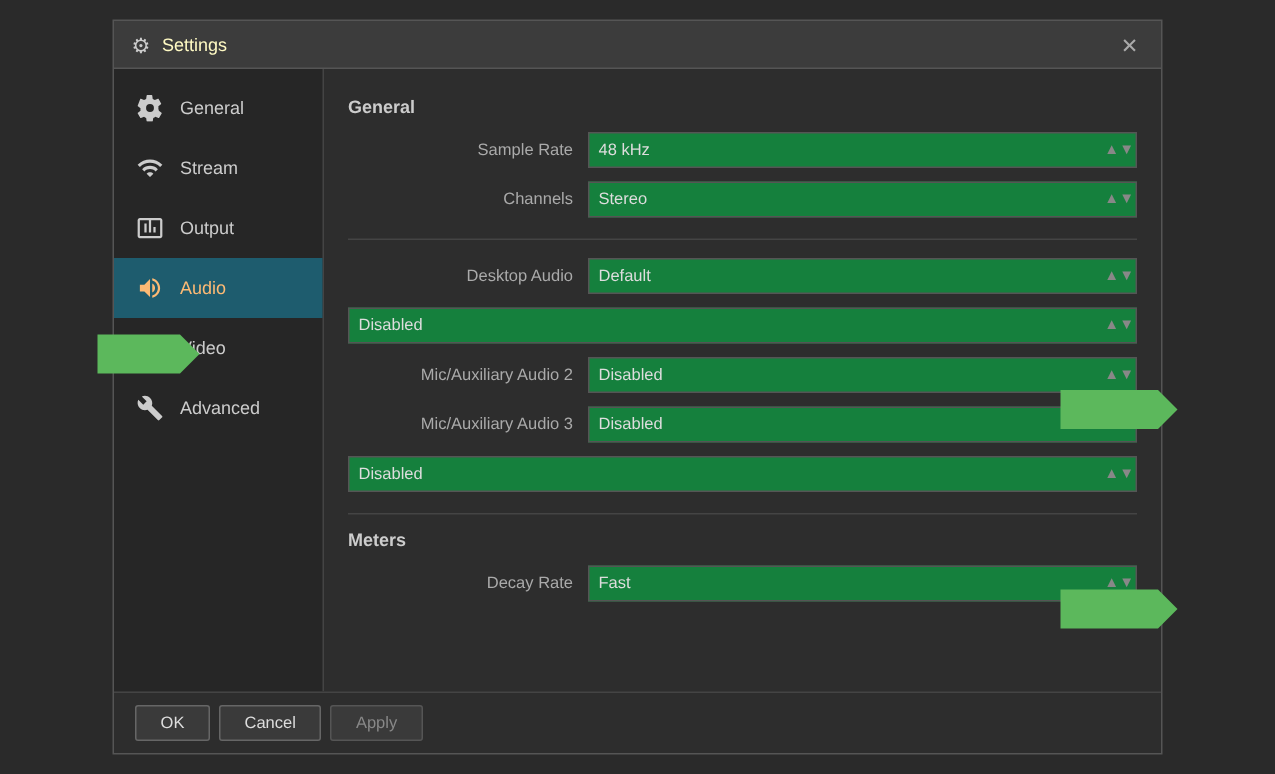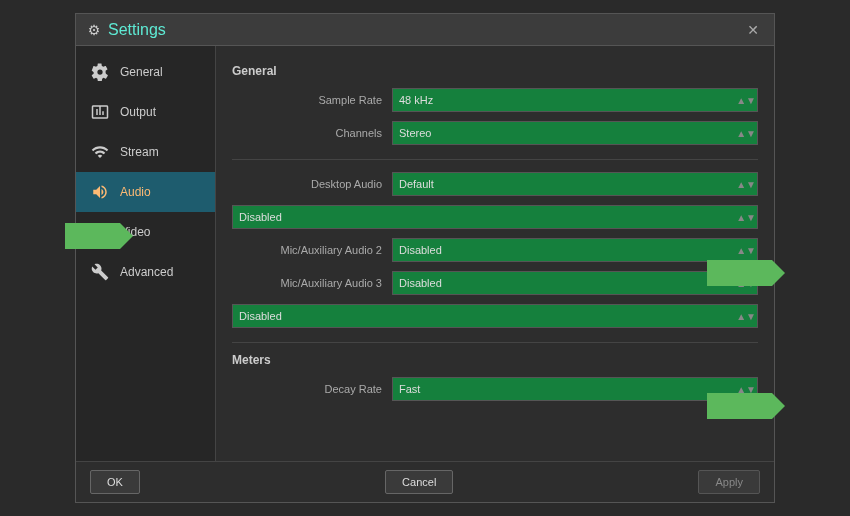--- a/index.html
+++ b/index.html
@@ -40,22 +40,22 @@
       height: 16px;
       margin-right: 6px;
       display: flex;
       align-items: center;
       justify-content: center;
       color: #ccc;
       font-size: 14px;
     }
 
     .title-bar-text {
-      color: #5eead4;
-      font-size: 16px;
+      color: #fef9c3;
+      font-size: 12px;
       flex: 1;
     }
 
     .close-btn {
       width: 22px;
       height: 22px;
       background: none;
       border: none;
       color: #aaa;
       cursor: pointer;
@@ -202,21 +202,21 @@
       pointer-events: none;
       color: #888;
       font-size: 10px;
       display: flex;
       flex-direction: column;
       gap: 1px;
     }
 
     .dialog-footer {
       display: flex;
-      justify-content: space-between;
+      justify-content: flex-start;
       align-items: center;
       padding: 8px 14px;
       gap: 6px;
       border-top: 1px solid #444;
       background: #2d2d2d;
       flex-shrink: 0;
     }
 
     .btn {
       padding: 4px 16px;
@@ -308,33 +308,33 @@
             <svg viewBox="0 0 24 24">
                 <path d="M12 15.5A3.5 3.5 0 018.5 12 3.5 3.5 0 0112 8.5a3.5 3.5 0 013.5 3.5 3.5 3.5 0 01-3.5 3.5m7.43-2.92c.04-.34.07-.69.07-1.08s-.03-.73-.07-1.08l2.32-1.8c.21-.16.27-.46.13-.7l-2.2-3.81c-.13-.24-.42-.32-.66-.24l-2.74 1.1c-.57-.44-1.18-.8-1.86-1.08l-.42-2.9c-.04-.26-.27-.47-.54-.47H9.54c-.27 0-.5.21-.54.47l-.42 2.9c-.68.28-1.29.64-1.86 1.08l-2.74-1.1c-.25-.08-.53 0-.66.24L1.12 9.7c-.14.24-.08.54.13.7l2.32 1.8c-.04.35-.08.7-.08 1.08s.04.73.08 1.08l-2.32 1.8c-.21.16-.27.46-.13.7l2.2 3.81c.13.24.42.32.66.24l2.74-1.1c.57.44 1.18.8 1.86 1.08l.42 2.9c.04.26.27.47.54.47h4.4c.27 0 .5-.21.54-.47l.42-2.9c.68-.28 1.29-.64 1.86-1.08l2.74 1.1c.25.08.53 0 .66-.24l2.2-3.81c.14-.24.08-.54-.13-.7l-2.32-1.8z"></path>
               </svg>
           </div>
           <span>General</span>
         </div>
 
         <div class="sidebar-item">
           <div class="sidebar-icon">
             <svg viewBox="0 0 24 24">
+                <path d="M1 9l2 2c4.97-4.97 13.03-4.97 18 0l2-2C16.93 2.93 7.08 2.93 1 9zm8 8l3 3 3-3c-1.65-1.66-4.34-1.66-6 0zm-4-4l2 2c2.76-2.76 7.24-2.76 10 0l2-2C15.14 9.14 8.87 9.14 5 13z"></path>
+              </svg>
+          </div>
+          <span>Stream</span>
+        </div>
+
+        <div class="sidebar-item">
+          <div class="sidebar-icon">
+            <svg viewBox="0 0 24 24">
                 <path d="M21 3H3c-1.1 0-2 .9-2 2v14c0 1.1.9 2 2 2h18c1.1 0 2-.9 2-2V5c0-1.1-.9-2-2-2zm0 16H3V5h18v14zM9 8H7v8h2V8zm4-3h-2v11h2V5zm4 6h-2v5h2v-5z"></path>
               </svg>
           </div>
           <span>Output</span>
-        </div>
-
-        <div class="sidebar-item">
-          <div class="sidebar-icon">
-            <svg viewBox="0 0 24 24">
-                <path d="M1 9l2 2c4.97-4.97 13.03-4.97 18 0l2-2C16.93 2.93 7.08 2.93 1 9zm8 8l3 3 3-3c-1.65-1.66-4.34-1.66-6 0zm-4-4l2 2c2.76-2.76 7.24-2.76 10 0l2-2C15.14 9.14 8.87 9.14 5 13z"></path>
-              </svg>
-          </div>
-          <span>Stream</span>
         </div>
 
         <div class="sidebar-item active">
           <div class="sidebar-icon">
             <svg viewBox="0 0 24 24">
                 <path d="M3 9v6h4l5 5V4L7 9H3zm13.5 3c0-1.77-1.02-3.29-2.5-4.03v8.05c1.48-.73 2.5-2.25 2.5-4.02zM14 3.23v2.06c2.89.86 5 3.54 5 6.71s-2.11 5.85-5 6.71v2.06c4.01-.91 7-4.49 7-8.77s-2.99-7.86-7-8.77z"></path>
               </svg>
           </div>
           <span>Audio</span>
         </div>

